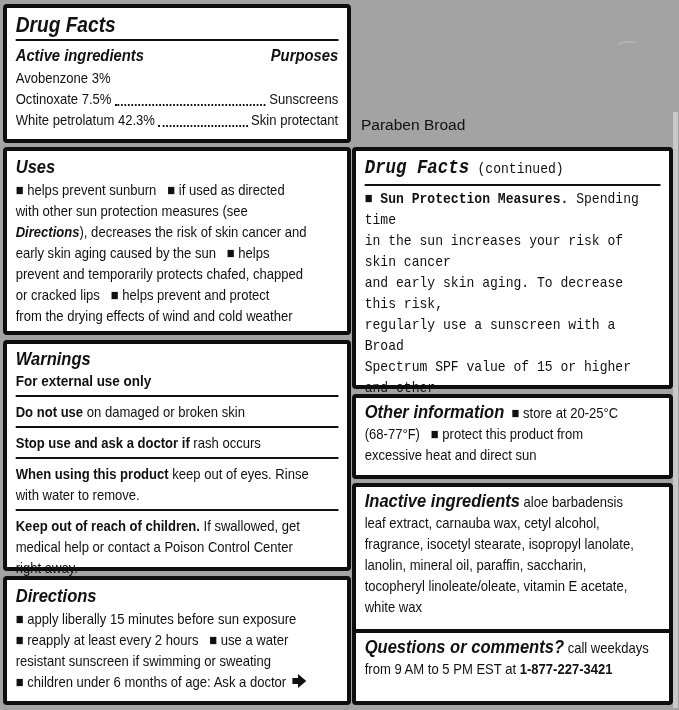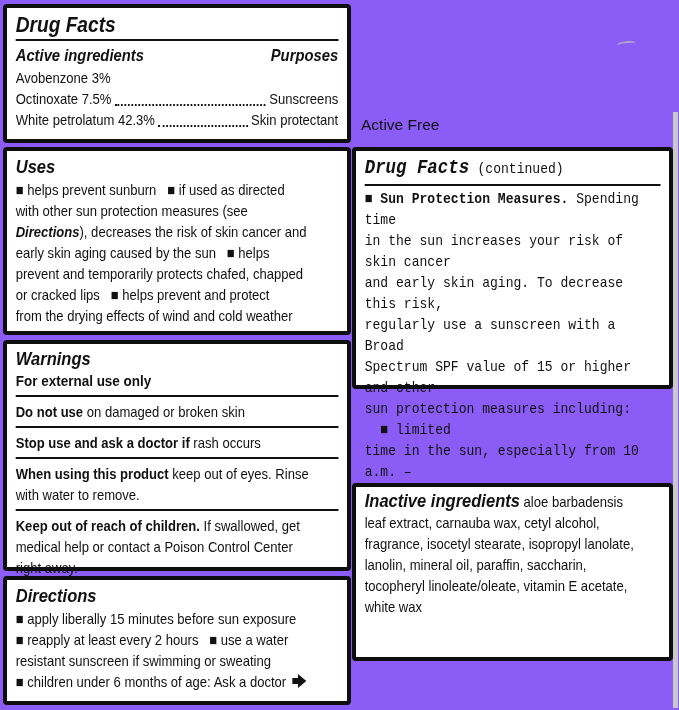--- a/index.html
+++ b/index.html
@@ -1,19 +1,19 @@
 <!DOCTYPE html>
 <html><head>
 <meta charset="utf-8">
 <style>
   html,body{margin:0;padding:0;background:#ffffff;}
   .sheet{
     position:relative;
     width:679px;height:710px;
-    background:#8b5cf6;
+    background:#a3a3a3;
     font-family:"Liberation Sans", sans-serif;
     color:#111;
     overflow:hidden;
   }
   .box{
     position:absolute;
     box-sizing:border-box;
     background:#fff;
     border:4px solid #0e0e0e;
     border-radius:4px;
@@ -121,50 +121,63 @@
       <div class="h2">Directions</div>
       <div class="para"><span><span>■ apply liberally 15 minutes before sun exposure
 ■ reapply at least every 2 hours &nbsp;&nbsp;■ use a water
 resistant sunscreen if swimming or sweating
 ■ children under 6 months of age: Ask a doctor </span></span><svg class="arrow-svg" width="18" height="16" viewBox="0 0 18 16">
             <polygon points="1,5 7.5,5 7.5,1 17,8 7.5,15 7.5,11 1,11" fill="#111"></polygon>
           </svg></div>
     </div>
   </div>
 
-  <div class="paraben">Active Free</div>
+  <div class="paraben">Paraben Broad</div>
 
   <div class="box b5">
     <div class="sq">
       <div style="line-height:27px;">
         <span class="h1b">Drug Facts</span>
         <span class="cont">(continued)</span>
       </div>
       <div class="rule"></div>
       <div class="para"><span class="seg-b">■ Sun Protection Measures.</span><span> Spending time
 in the sun increases your risk of skin cancer
 and early skin aging. To decrease this risk,
 regularly use a sunscreen with a Broad
 Spectrum SPF value of 15 or higher and other
 sun protection measures including: &nbsp;&nbsp;■ limited
 time in the sun, especially from 10 a.m. –
 2 p.m. &nbsp;&nbsp;■ wear long-sleeved shirts, pants,
 hats, and sunglasses</span></div>
     </div>
   </div>
 
+  <div class="box b6">
+    <div class="sq">
+      <div class="para"><span class="inline-title">Other information</span><span><span> &nbsp;■ store at 20-25°C
+(68-77°F) &nbsp;&nbsp;■ protect this product from
+excessive heat and direct sun</span></span></div>
+    </div>
+  </div>
 
   <div class="box b7">
     <div class="sq">
       <div class="para"><span class="inline-title">Inactive ingredients</span><span><span> aloe barbadensis
 leaf extract, carnauba wax, cetyl alcohol,
 fragrance, isocetyl stearate, isopropyl lanolate,
 lanolin, mineral oil, paraffin, saccharin,
 tocopheryl linoleate/oleate, vitamin E acetate,
 white wax</span></span></div>
     </div>
   </div>
 
+  <div class="box b8">
+    <div class="sq">
+      <div class="para"><span class="inline-title">Questions or comments?</span><span><span> call weekdays
+from 9 AM to 5 PM EST at </span><span class="seg-b">1-877-227-3421</span></span></div>
+    </div>
+  </div>
 
   <div class="edge-shadow"></div>
   <div class="smudge"></div>
 
 </div>
 
 </body></html>

